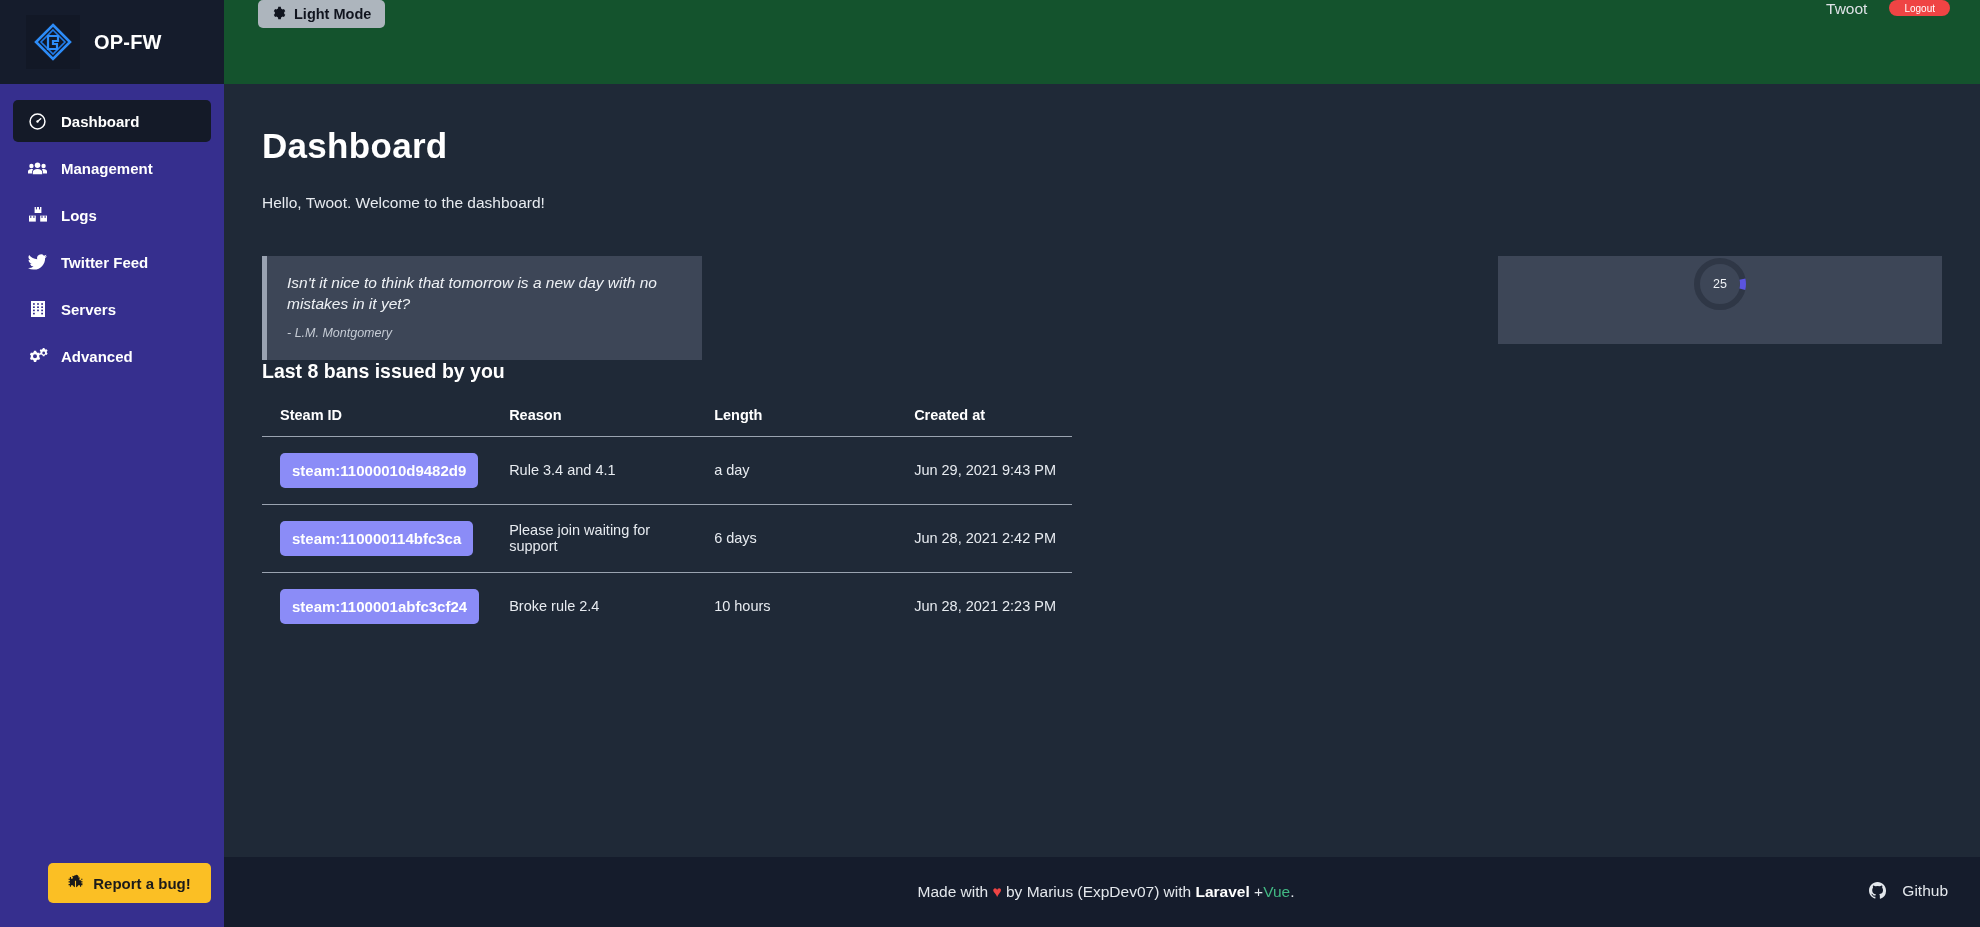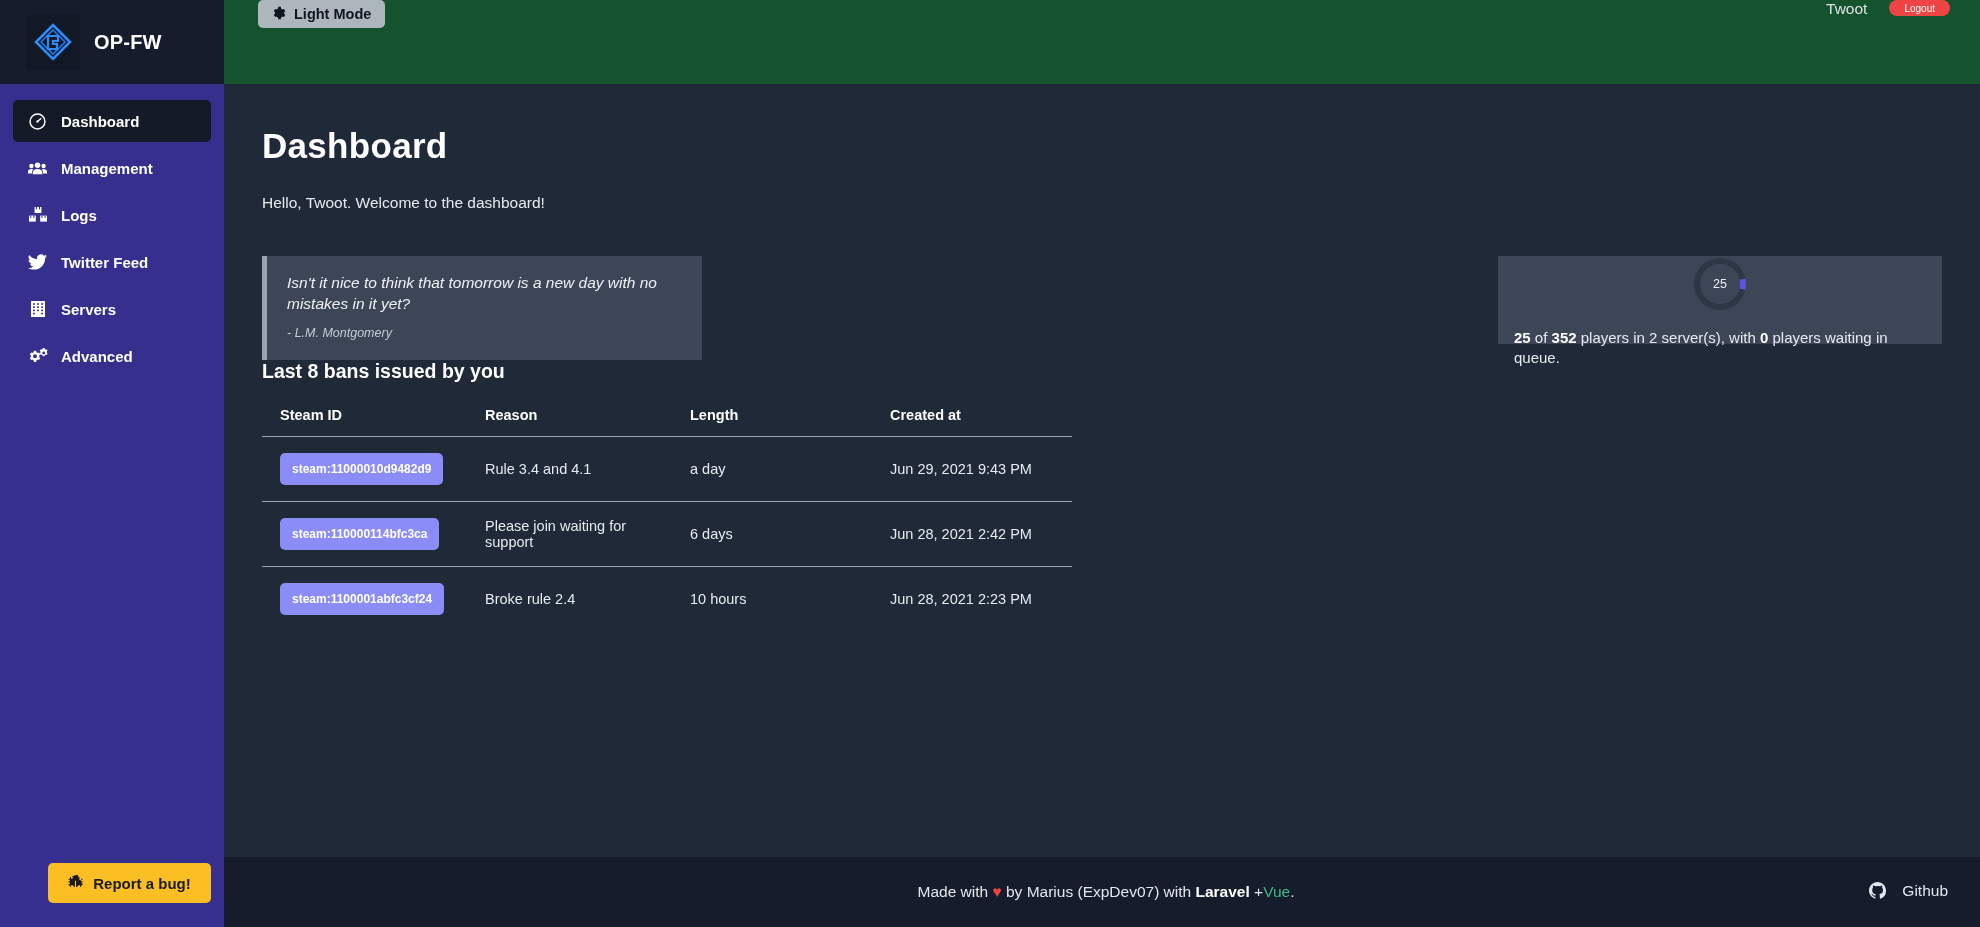--- a/index.html
+++ b/index.html
@@ -158,21 +158,21 @@
   }
   .bans-table tr:last-child td { border-bottom: none; }
   .col-steam { width: 205px; }
   .col-reason { width: 205px; }
   .col-length { width: 200px; }
   .steam-badge {
     display: inline-block;
     background: #8b8cf7; color: #ffffff;
     border-radius: 5px;
     padding: 9px 12px;
-    font-size: 12px; font-weight: 700;
+    font-size: 15px; font-weight: 700;
     white-space: nowrap; cursor: pointer;
   }
 
   
   .footer {
     flex: 0 0 70px; height: 70px;
     background: #151c2c;
     display: flex; align-items: center;
     position: relative;
   }
@@ -340,28 +340,20 @@
 
             <div class="cards-gap"></div>
 
             <div class="stats-card">
               <div class="donut">
                 <svg width="56" height="56" viewBox="0 0 56 56">
                   <circle cx="28" cy="28" r="23" fill="none" stroke="#2f3746" stroke-width="6"></circle>
                   <circle cx="28" cy="28" r="23" fill="none" stroke="#5b54e0" stroke-width="6" stroke-dasharray="10.3 134.2" stroke-dashoffset="-31" stroke-linecap="butt" transform="rotate(-90 28 28)"></circle>
                 </svg>
                 <div class="donut-label">25</div>
-              </div>
-              <div class="stats-text">
-                <b>25</b>
-                <span>of</span>
-                <b>352</b>
-                <span>players in 2 server(s), with</span>
-                <b>0</b>
-                <span>players waiting in queue.</span>
               </div>
             </div>
           </div>
 
           <h2 class="section-title">Last 8 bans issued by you</h2>
 
           <table class="bans-table">
             <thead>
               <tr>
                 <th class="col-steam">Steam ID</th>

